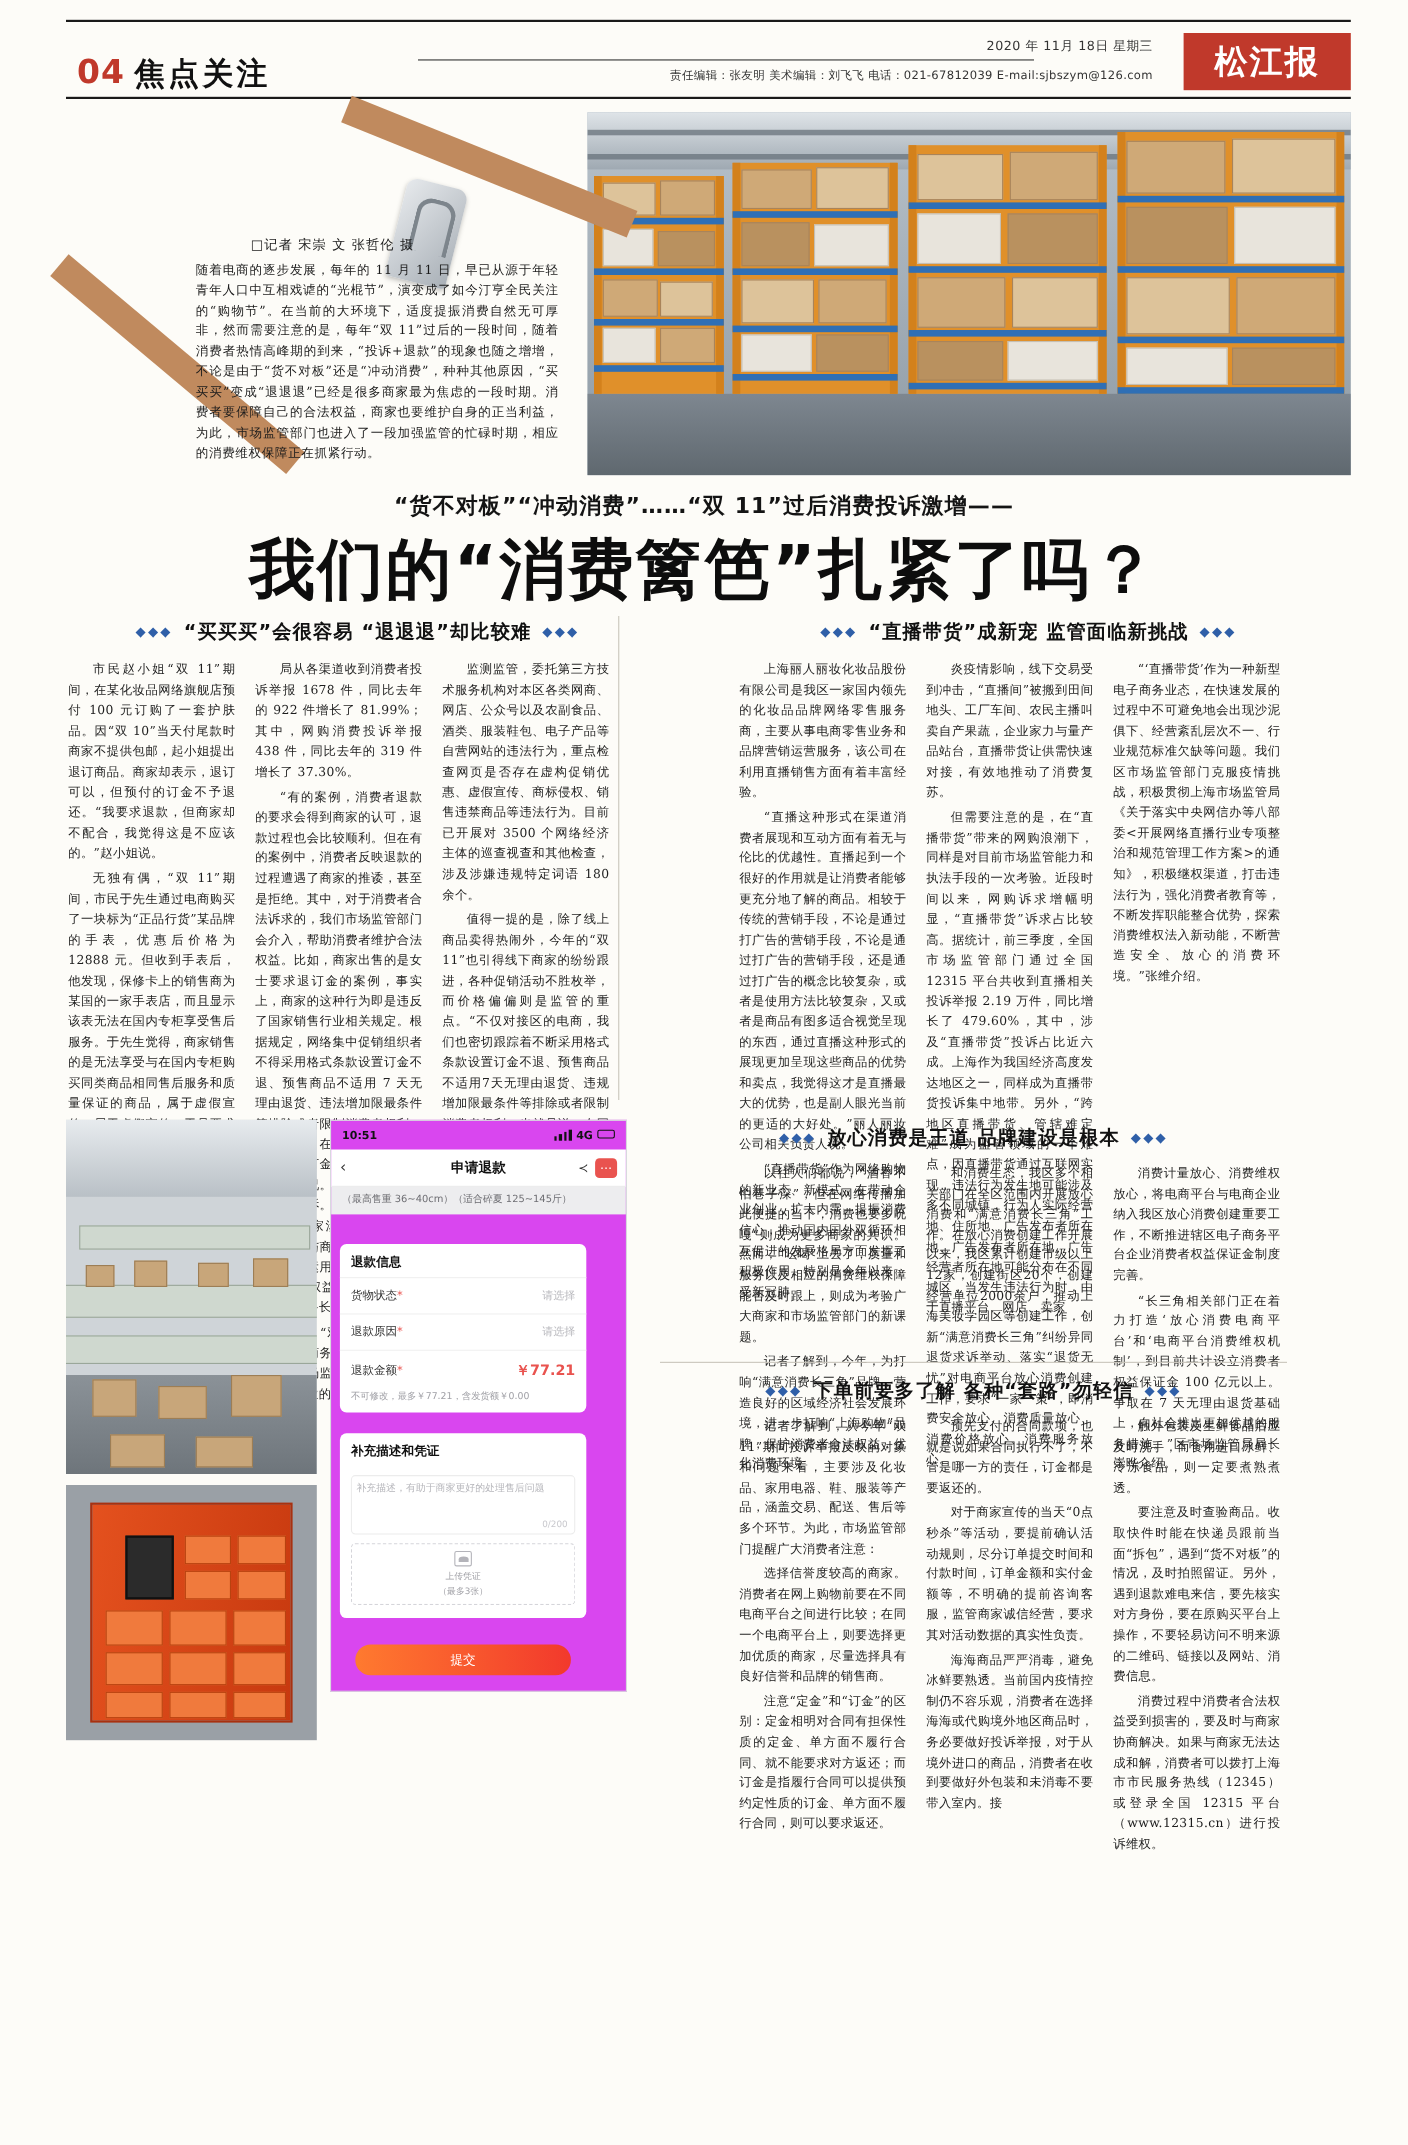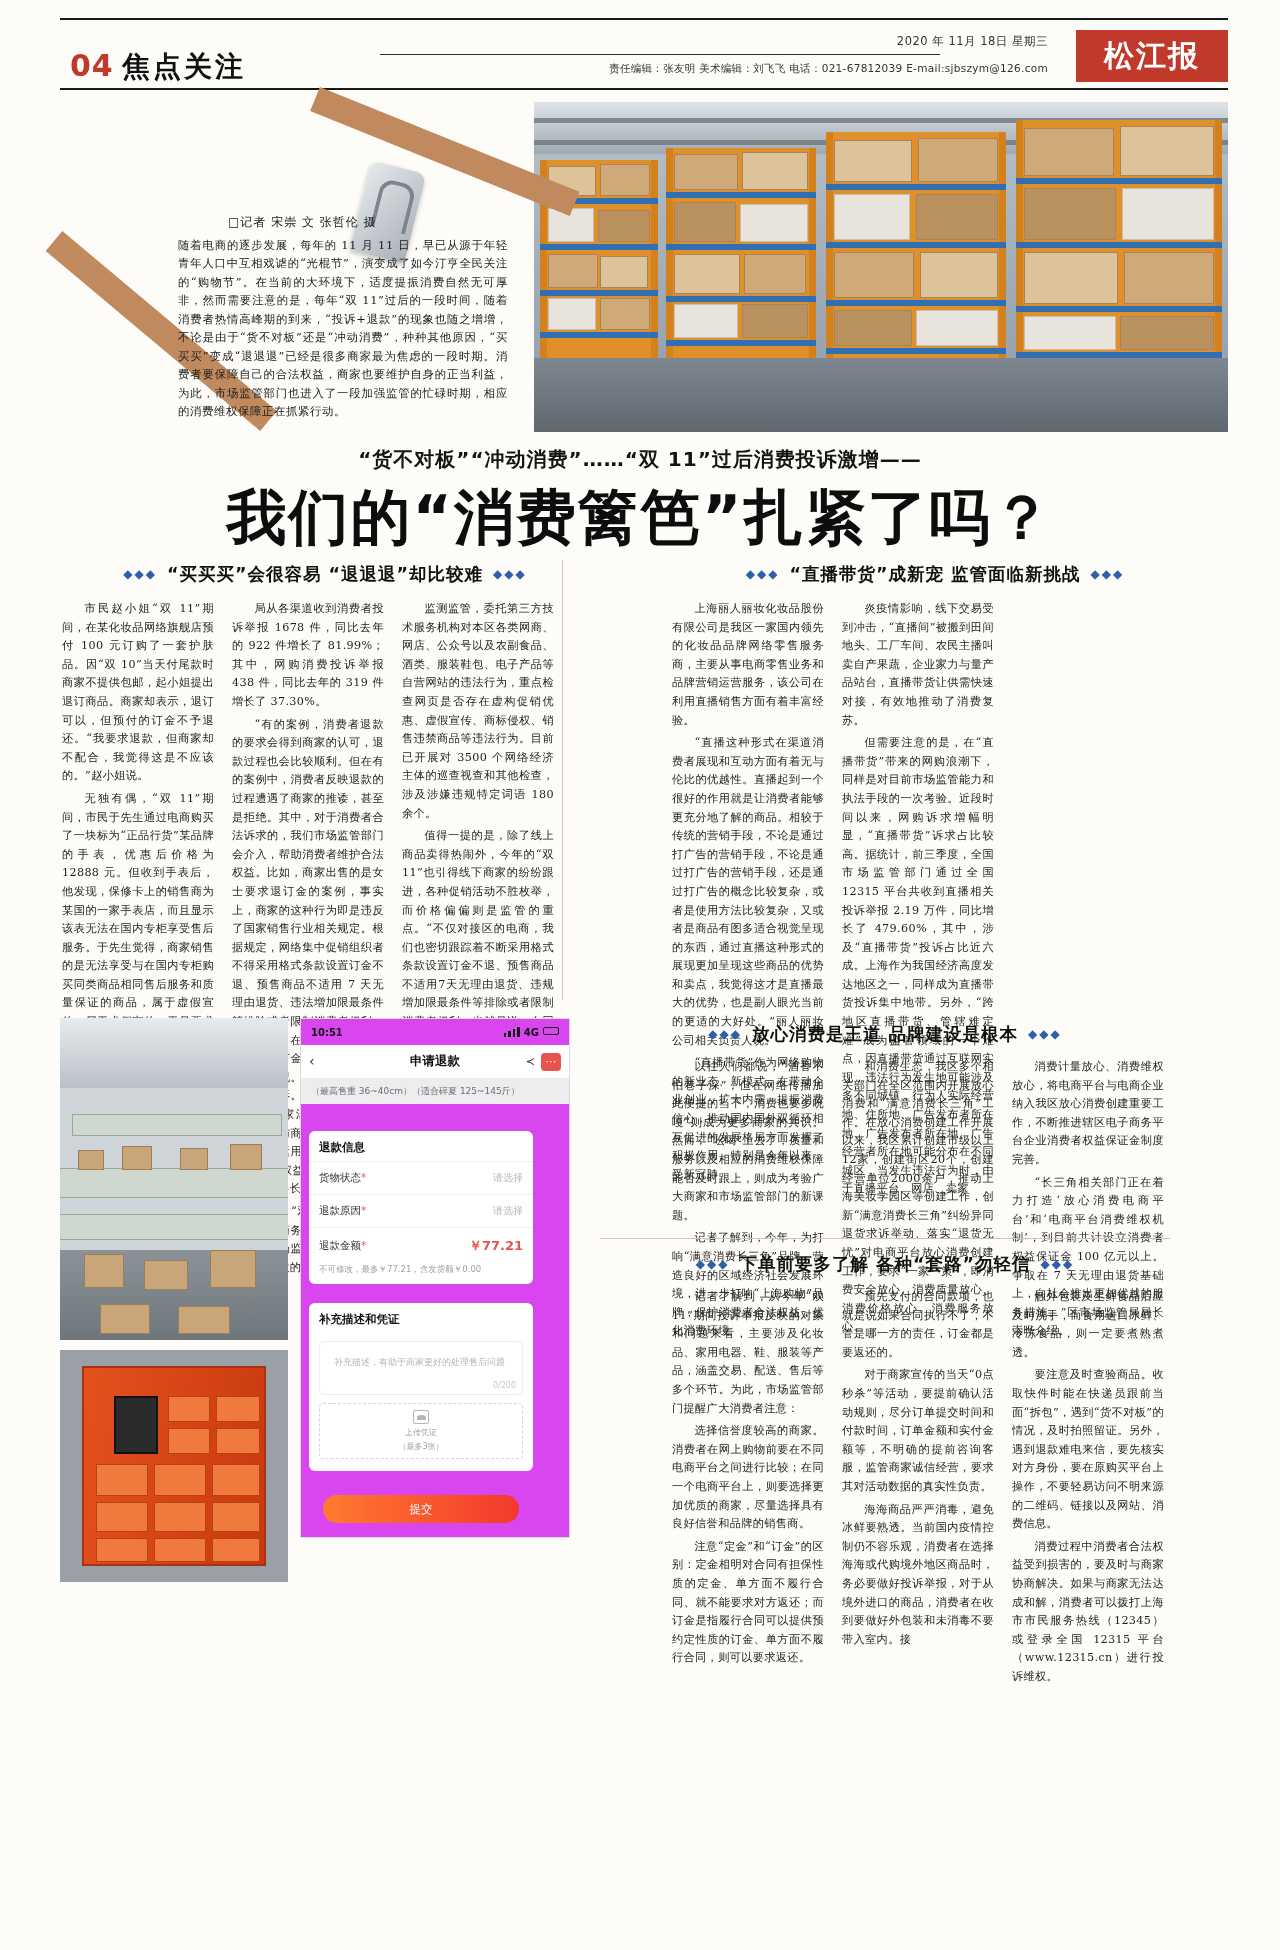--- a/index.html
+++ b/index.html
@@ -190,21 +190,21 @@
   .upload {
     margin:8px 10px 12px; height:56px; border:1px dashed #d5d5da; border-radius:4px;
     display:flex; flex-direction:column; align-items:center; justify-content:center;
     font-size:8px; color:#a0a0a6; gap:3px;
   }
   .up-ic { width:16px; height:14px; border:1.4px solid #b4b4ba; border-radius:2px; position:relative; }
   .up-ic:after { content:""; position:absolute; left:3px; top:4px; width:9px; height:5px;
     border-radius:50% 50% 0 0; background:#b4b4ba; }
   .ph-ta {
     margin:8px 10px 0; height:54px; border:1px solid #ececec; border-radius:4px;
-    padding:14px; font-size:9px; color:#b6b6bb; position:relative;
+    padding:4px; font-size:9px; color:#b6b6bb; position:relative;
   }
   .ph-ta .cnt { position:absolute; right:6px; bottom:4px; font-size:8px; color:#c8c8cd; }
   .submit {
     position:absolute; left:22px; bottom:14px; width:196px; height:28px;
     background:linear-gradient(90deg,#ff7a2f,#f2392c); border-radius:14px;
     color:#fff; font-size:11.5px; display:flex; align-items:center; justify-content:center;
   }
   .sig { display:flex; gap:2px; align-items:flex-end; }
   .sig i { display:block; width:2.5px; background:#111; }
 </style>
@@ -342,20 +342,21 @@
   <div class="col" style="left:672px; top:600px; width:152px; height:392px;">
     <p>上海丽人丽妆化妆品股份有限公司是我区一家国内领先的化妆品品牌网络零售服务商，主要从事电商零售业务和品牌营销运营服务，该公司在利用直播销售方面有着丰富经验。</p>
       <p>“直播这种形式在渠道消费者展现和互动方面有着无与伦比的优越性。直播起到一个很好的作用就是让消费者能够更充分地了解的商品。相较于传统的营销手段，不论是通过打广告的营销手段，不论是通过打广告的营销手段，还是通过打广告的概念比较复杂，或者是使用方法比较复杂，又或者是商品有图多适合视觉呈现的东西，通过直播这种形式的展现更加呈现这些商品的优势和卖点，我觉得这才是直播最大的优势，也是副人眼光当前的更适的大好处。”丽人丽妆公司相关负责人说。</p>
       <p>“直播带货”作为网络购物的新业态、新模式，在带动企业创业，扩大内需、提振消费信心，推动国内国外双循环相互促进的发展格局方面发挥了积极作用。特别是今年以来，受新冠肺</p>
   </div>
   <div class="col" style="left:842px; top:600px; width:152px; height:392px;">
     <p>炎疫情影响，线下交易受到冲击，“直播间”被搬到田间地头、工厂车间、农民主播叫卖自产果蔬，企业家力与量产品站台，直播带货让供需快速对接，有效地推动了消费复苏。</p>
       <p>但需要注意的是，在“直播带货”带来的网购浪潮下，同样是对目前市场监管能力和执法手段的一次考验。近段时间以来，网购诉求增幅明显，“直播带货”诉求占比较高。据统计，前三季度，全国市场监管部门通过全国 12315 平台共收到直播相关投诉举报 2.19 万件，同比增长了 479.60%，其中，涉及“直播带货”投诉占比近六成。上海作为我国经济高度发达地区之一，同样成为直播带货投诉集中地带。另外，“跨地区直播带货、管辖难定难”成为监管领域的一个难点，因直播带货通过互联网实现，违法行为发生地可能涉及多不同城镇，行为人实际经营地、住所地、广告发布者所在地、广告发布者所在地、广告经营者所在地可能分布在不同城区，当发生违法行为时，由于直播平台、网店、卖家</p>
   </div>
   <div class="col" style="left:1012px;top:600px; width:152px; height:392px;">
+      <p>“‘直播带货’作为一种新型电子商务业态，在快速发展的过程中不可避免地会出现沙泥俱下、经营紊乱层次不一、行业规范标准欠缺等问题。我们区市场监管部门克服疫情挑战，积极贯彻上海市场监管局《关于落实中央网信办等八部委&lt;开展网络直播行业专项整治和规范管理工作方案&gt;的通知》，积极继权渠道，打击违法行为，强化消费者教育等，不断发挥职能整合优势，探索消费维权法入新动能，不断营造安全、放心的消费环境。”张维介绍。</p>
   </div>
 
   <div class="vrule" style="left:562px; top:560px; height:440px;"></div>
 
   <div class="sec-head" style="left:600px; top:1022px; width:570px;">
     <span class="dia">◆◆◆</span>
     <span>放心消费是王道 品牌建设是根本</span>
     <span class="dia">◆◆◆</span>
   </div>
   <div class="col" style="left:672px; top:1058px; width:152px; height:160px;">

